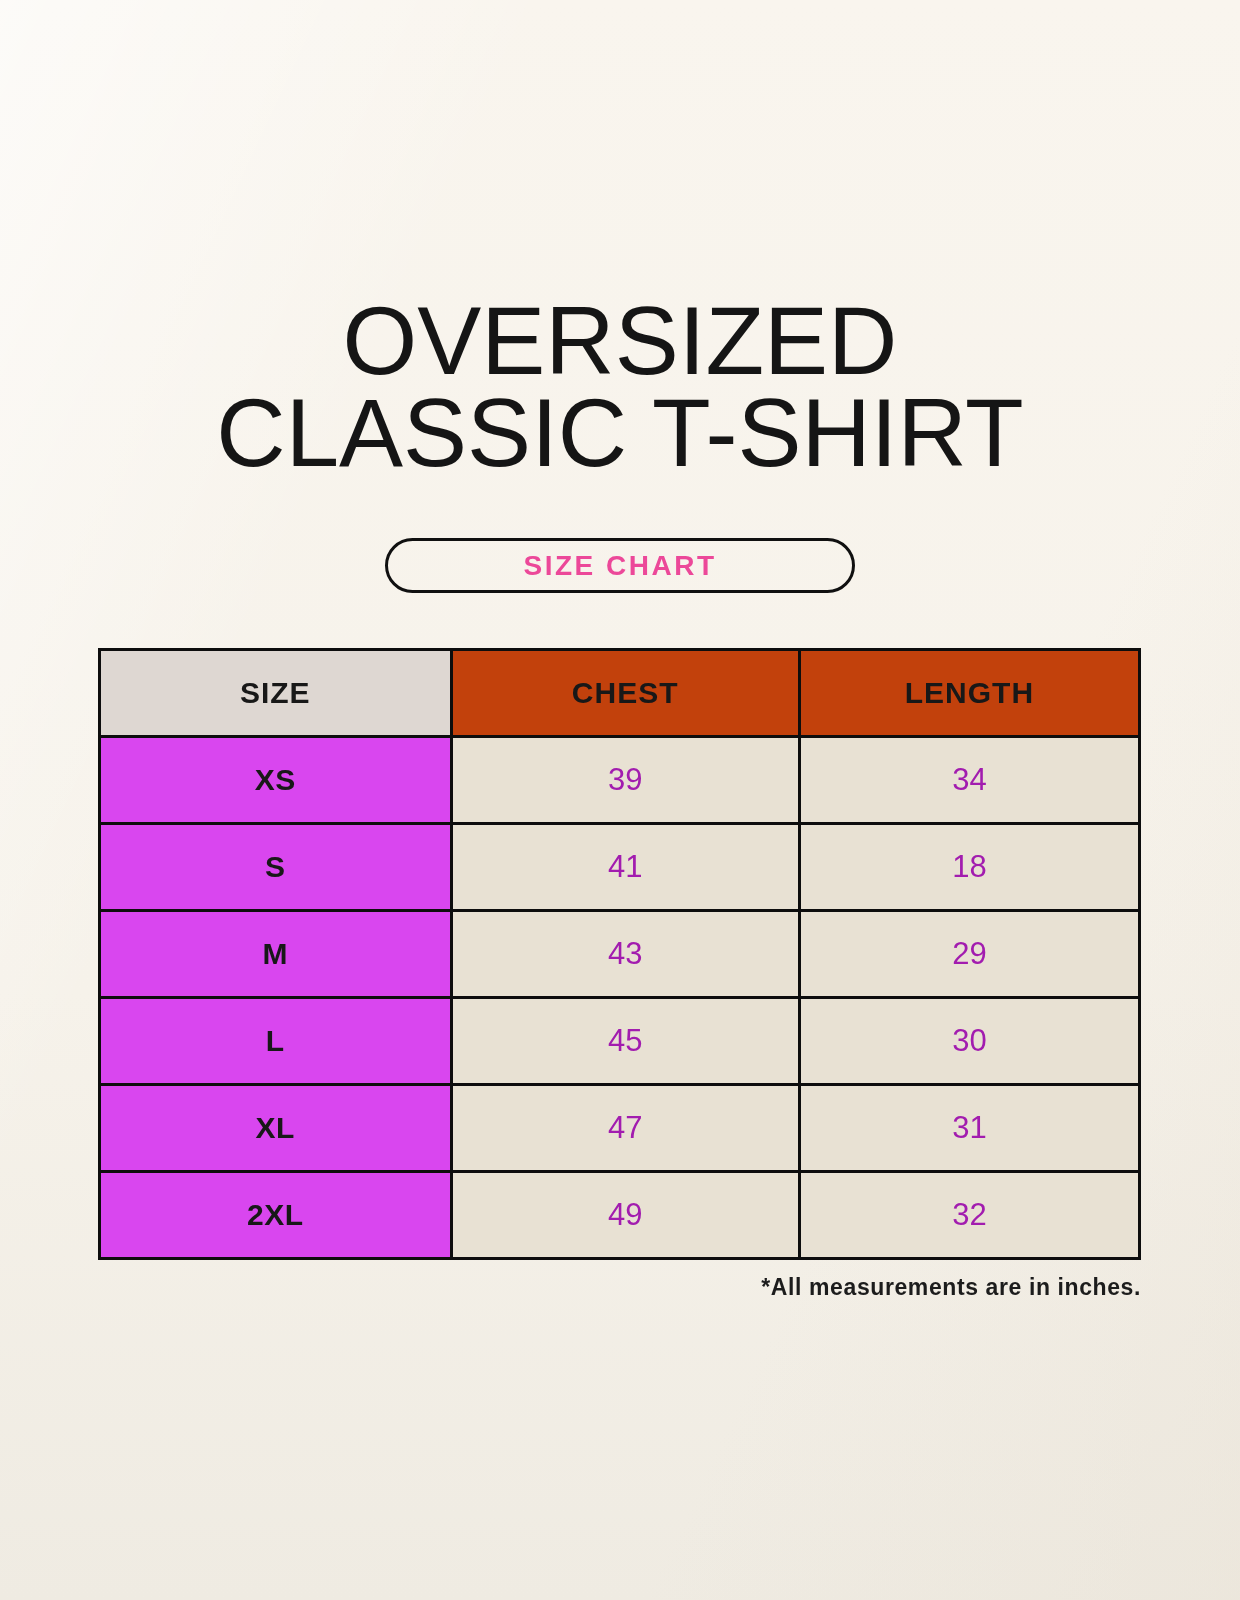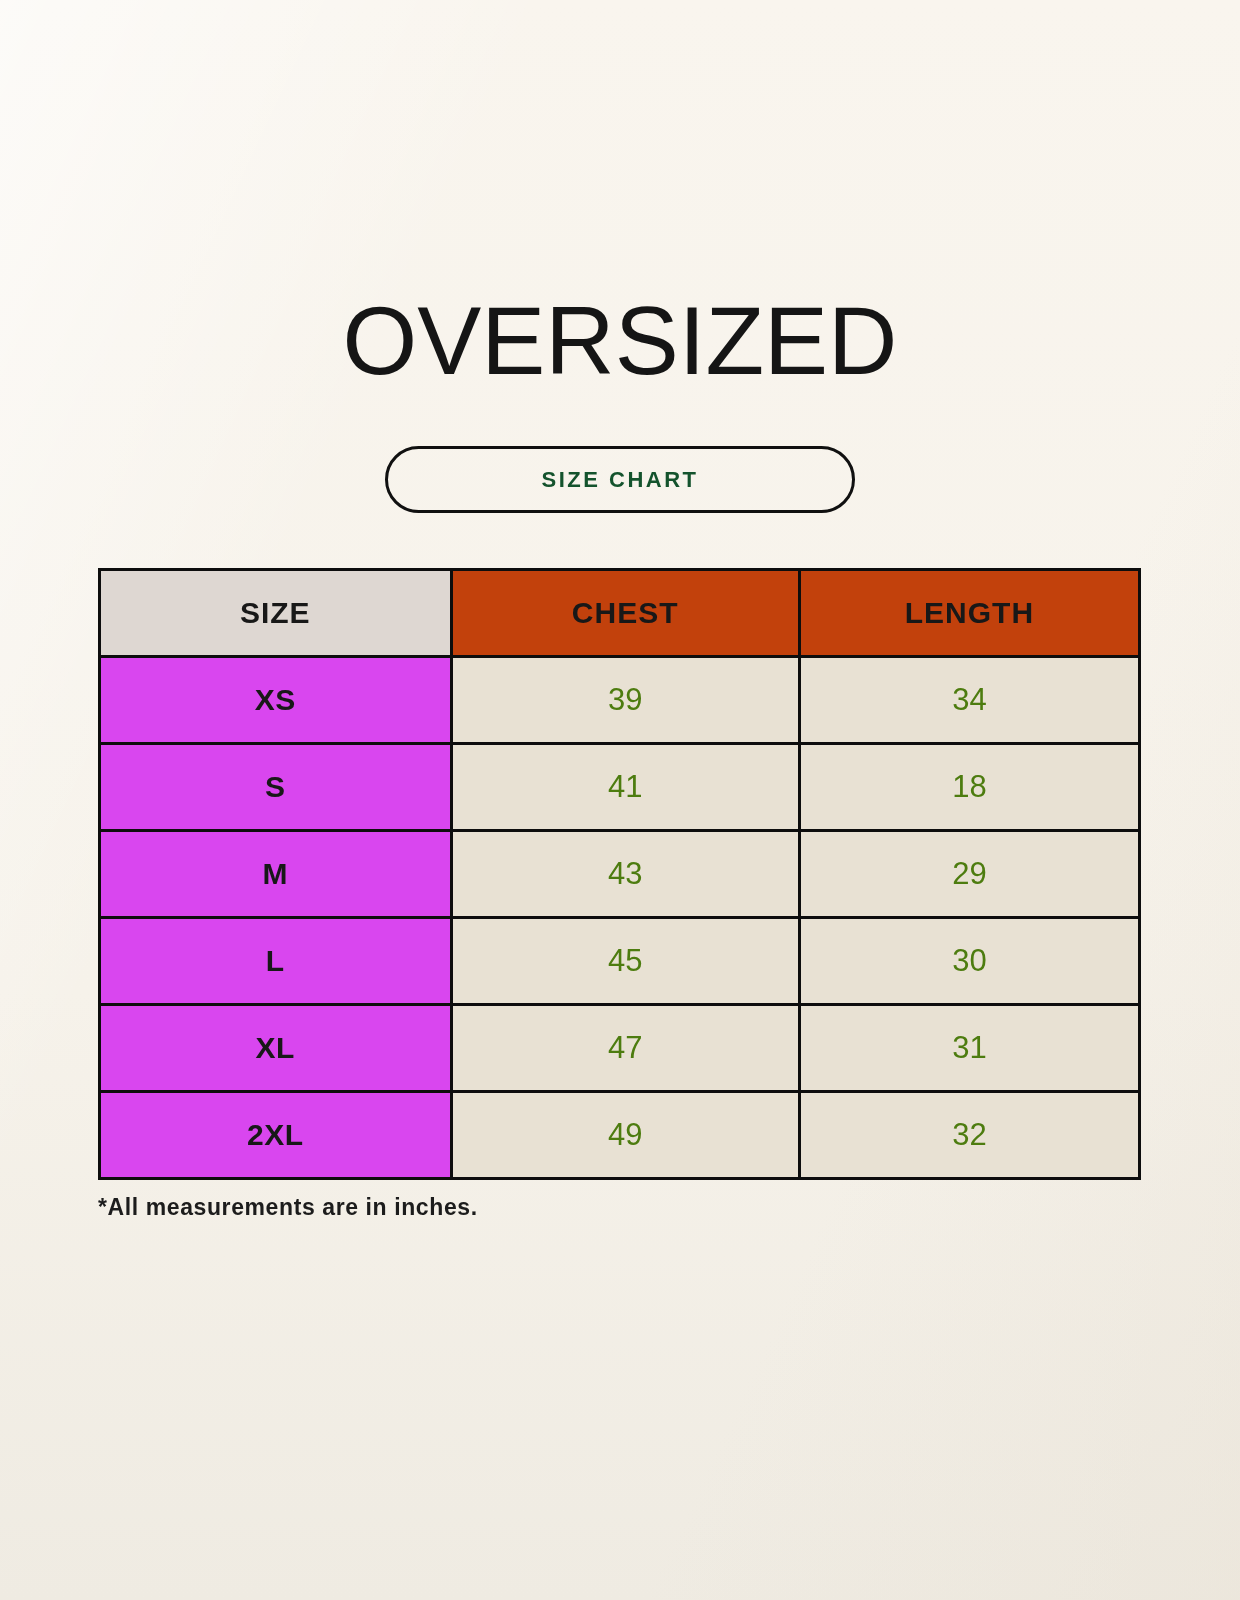--- a/index.html
+++ b/index.html
@@ -35,29 +35,29 @@
 
   .pill-wrap {
     margin-top: 59px;
     text-align: center;
   }
   .pill-button {
     display: inline-flex;
     align-items: center;
     justify-content: center;
     width: 470px;
-    height: 67px;
+    height: 55px;
     border: 3px solid #101010;
     border-radius: 34px;
     background: transparent;
     font-family: "Liberation Sans", "DejaVu Sans", sans-serif;
-    font-size: 22px;
+    font-size: 28px;
     font-weight: 600;
     letter-spacing: 2.5px;
-    color: #14532d;
+    color: #ec4899;
     cursor: pointer;
   }
 
   table.size-table {
     margin: 55px 0 0 98px;
     width: 1043px;
     border-collapse: collapse;
     table-layout: fixed;
   }
   table.size-table col.c-size   { width: 33.8%; }
@@ -82,40 +82,41 @@
     background: #d946ef;
     font-size: 30px;
     font-weight: 700;
     letter-spacing: 0.5px;
     color: #181818;
   }
   td.num-cell {
     background: #e8e1d3;
     font-size: 31px;
     font-weight: 400;
-    color: #4d7c0f;
+    color: #a21caf;
   }
 
   .footnote {
     width: 1043px;
     margin: 14px 0 0 98px;
-    text-align: left;
+    text-align: right;
     font-size: 23px;
     font-weight: 600;
     letter-spacing: 0.6px;
     color: #1c1c1c;
   }
 </style>
 </head>
 <body>
 
 <div class="page">
 
   <div class="title-wrap">
     <span class="title-line">OVERSIZED</span>
+    <span class="title-line">CLASSIC T-SHIRT</span>
   </div>
 
   <div class="pill-wrap">
     <button class="pill-button">SIZE CHART</button>
   </div>
 
   <table class="size-table">
     <colgroup>
       <col class="c-size">
         <col class="c-chest">

